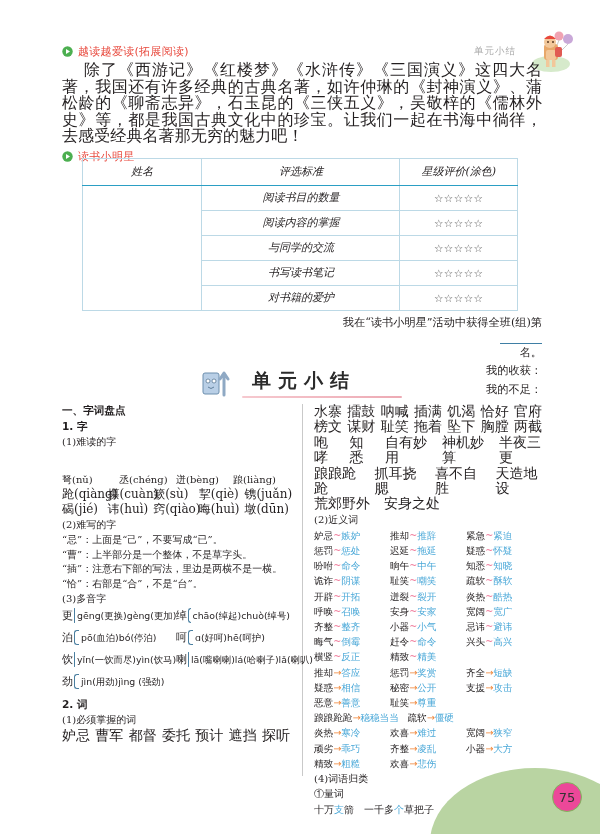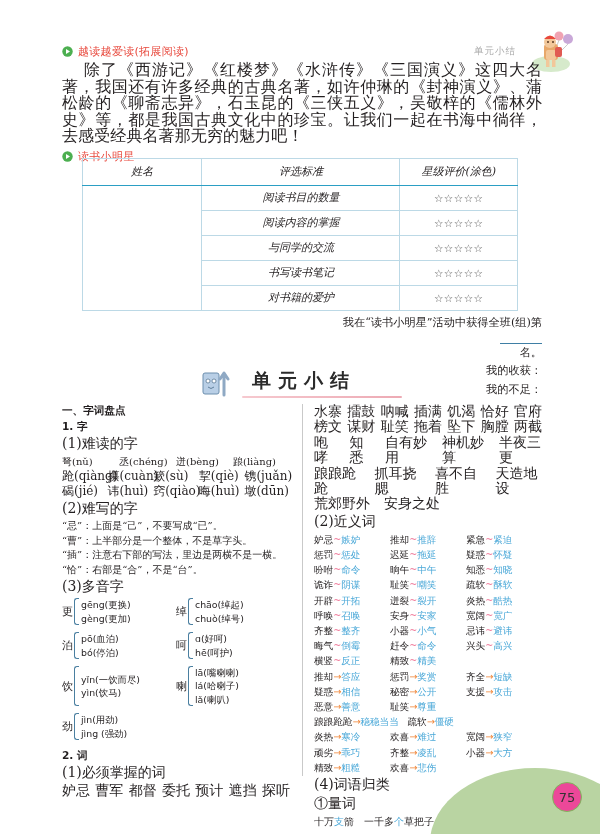--- a/index.html
+++ b/index.html
@@ -75,36 +75,36 @@
   .cols{ position:absolute; left:62px; top:404px; width:480px; height:372px; }
   .col{ position:absolute; top:0; width:228px; }
   .col-left{ left:0; }
   .col-right{ left:252px; }
   .col-divider{ position:absolute; left:240px; top:0; width:1px; height:372px; background:#c9c9c9; }
 
   .h-sec{ font-size:10.6px; font-weight:bold; margin:0 0 2px 0;
           font-family:"DejaVu Sans","Liberation Sans",sans-serif; }
   .h-num{ font-size:10.6px; font-weight:bold; margin:2px 0 1px 0;
           font-family:"DejaVu Sans","Liberation Sans",sans-serif; }
-  .h-sub{ font-size:14px; margin:1px 0 1px 0; }
+  .h-sub{ font-size:10px; margin:1px 0 1px 0; }
   .txt-wrap{ font-size:10px; line-height:14.6px; margin:0; }
 
   
   .hardread{ display:flex; flex-wrap:wrap; }
-  .hr-item{ width:25%; font-size:10px; line-height:15px; white-space:nowrap; }
+  .hr-item{ width:25%; font-size:10px; line-height:15px; white-space:nowrap;margin-top:22px; }
   .hr-item5{ width:20%; font-size:12px; line-height:15px; white-space:nowrap; }
 
   
   .poly-wrap{ display:flex; flex-wrap:wrap; margin-top:2px; }
   .poly{ width:50%; display:flex; align-items:center; margin-bottom:7px; }
   .poly-char{ font-size:11px; margin-right:1px; }
   .poly-brace{ width:5px; align-self:stretch; border-left:.9px solid #4a7fa0;
                border-top:.9px solid #4a7fa0; border-bottom:.9px solid #4a7fa0;
                border-radius:3px 0 0 3px; margin-right:2px; }
-  .poly-rows{ display:flex; flex-direction:column; }
+  .poly-rows{ display:flex; flex-direction:row; }
   .poly-row{ font-size:9.4px; line-height:13.4px; white-space:nowrap;
              font-family:"DejaVu Sans","Liberation Sans",sans-serif; }
   .wl-row{ display:flex; justify-content:space-between; font-size:14px; line-height:15.4px; }
 
   
   .pairs{ display:flex; flex-wrap:wrap; }
   .pair{ width:33.333%; font-size:9.6px; line-height:15.2px; white-space:nowrap; }
   .pair-wide{ width:41%; font-size:9.6px; line-height:15.2px; white-space:nowrap; }
   .lnk-pink{ color:#f07f9e; font-family:"DejaVu Sans","Liberation Sans",sans-serif; }
   .lnk-orange{ color:#f0883c; font-family:"DejaVu Sans","Liberation Sans",sans-serif; }

